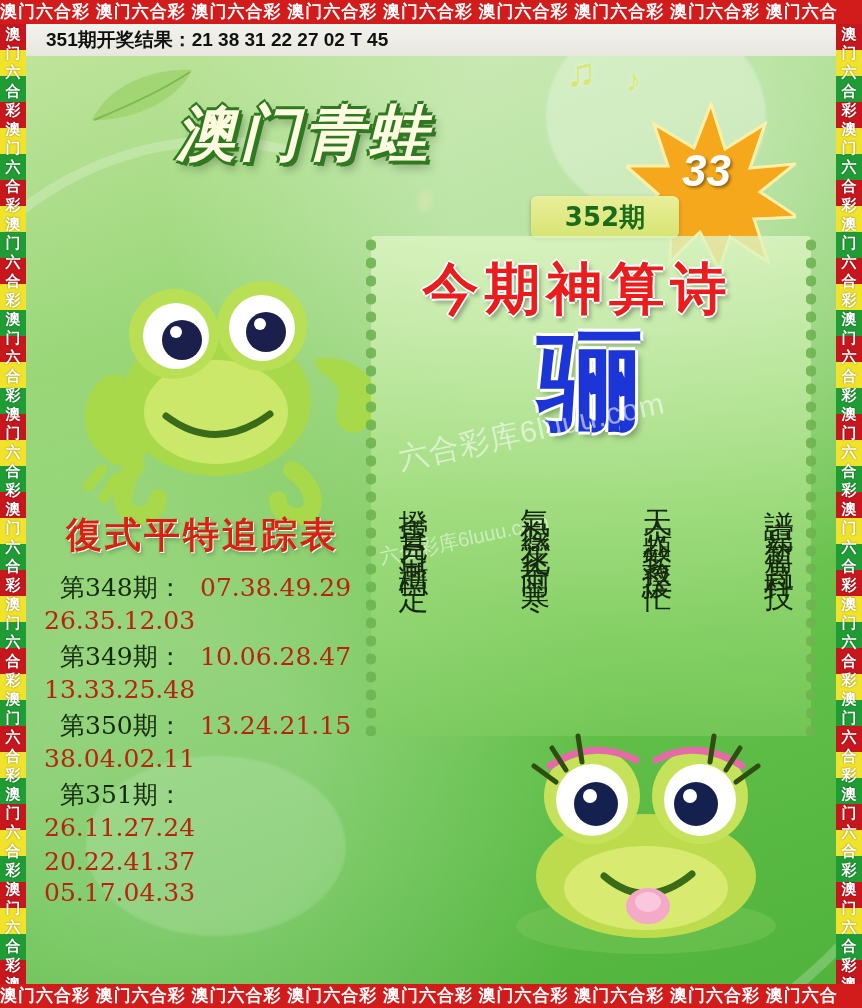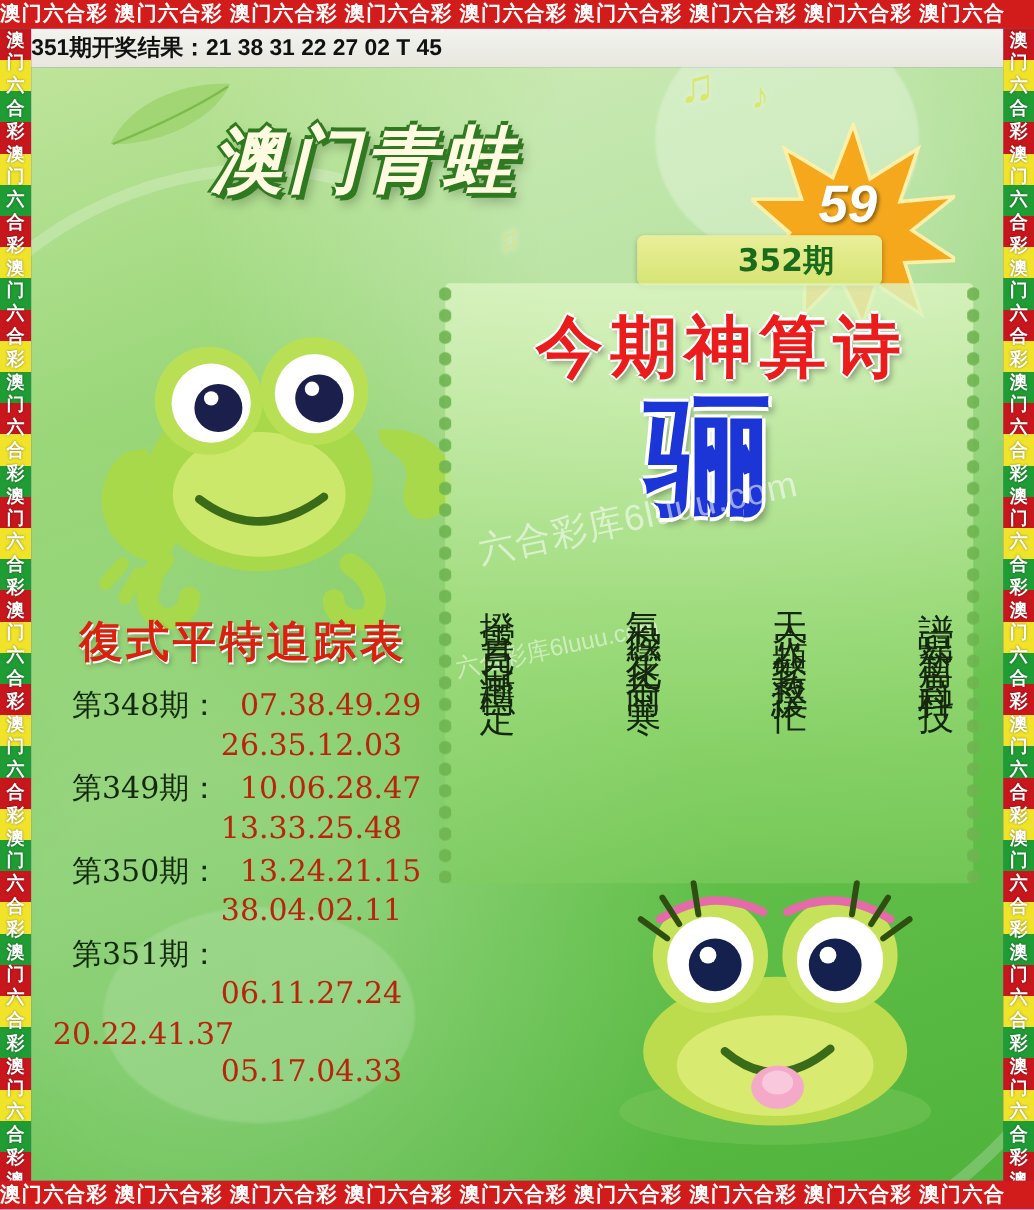--- a/index.html
+++ b/index.html
@@ -68,21 +68,21 @@
   }
 
   
   .result-bar {
     position: absolute;
     left: 26px; top: 24px;
     width: 810px; height: 32px;
     background: linear-gradient(180deg,#f3f3ef 0%, #e7e7df 100%);
     display: flex;
     align-items: center;
-    padding-left: 0;
+    padding-left: 20px;
     box-sizing: border-box;
   }
   .result-text {
     color: #111111;
     font-size: 19px;
     font-weight: bold;
     font-family: "Liberation Sans", sans-serif;
     white-space: nowrap;
   }
 
@@ -146,28 +146,27 @@
     left: 56px; top: 44px;
     font-size: 44px;
     font-weight: bold;
     font-style: italic;
     color: #ffffff;
     text-shadow: 2px 2px 3px rgba(0,0,0,.4);
   }
   .issue-ribbon {
     position: absolute;
     left: 505px; top: 140px;
-    width: 160px; height: 42px;
+    width: 148px; height: 42px;
     background: linear-gradient(180deg,#e9ef9a 0%, #d6e472 100%);
     border-radius: 6px;
     box-shadow: 0 2px 4px rgba(0,0,0,.25);
     display: flex;
     align-items: center;
     justify-content: center;
-    padding-left: 44px;
   }
   .issue-ribbon span {
     color: #1a6b1a;
     font-size: 26px;
     font-weight: bold;
     font-family: "DejaVu Sans", sans-serif;
   }
 
   
   .frog-top { position: absolute; left: 40px; top: 170px; width: 330px; height: 300px; }
@@ -188,21 +187,21 @@
     width: 10px;
     background-image: radial-gradient(circle at 5px 9px, rgba(110,180,80,.9) 5px, rgba(255,255,255,0) 6px);
     background-size: 10px 18px;
     background-repeat: repeat-y;
   }
   .panel::before { left: -5px; }
   .panel::after { right: -5px; }
 
   .panel-title {
     position: absolute;
-    left: 368px; top: 196px;
+    left: 344px; top: 196px;
     width: 415px;
     text-align: center;
     font-family: "DejaVu Sans", sans-serif;
     font-size: 56px;
     font-weight: bold;
     color: #ea1c1c;
     letter-spacing: 6px;
     text-shadow:
       2px 0 0 #ffffff, -2px 0 0 #ffffff, 0 2px 0 #ffffff, 0 -2px 0 #ffffff,
       3px 4px 5px rgba(0,0,0,.35);
@@ -294,21 +293,20 @@
   .row-nums {
     font-family: "DejaVu Serif", serif;
     font-size: 25px;
     color: #b8240c;
     white-space: nowrap;
   }
   .row-nums2 {
     font-family: "DejaVu Serif", serif;
     font-size: 25px;
     color: #b8240c;
-    margin-left: 140px;
     white-space: nowrap;
     margin-bottom: 5px;
   }
 </style>
 </head>
 <body>
 
 <div class="page">
 
   <div class="strip strip-top">
@@ -339,21 +337,21 @@
 
     <svg style="position:absolute;left:62px;top:6px;" width="110" height="70" viewBox="0 0 110 70">
       <path d="M4 58 C30 60 86 46 104 8 C70 6 22 20 4 58 Z" fill="#9fd46e" opacity=".85"></path>
       <path d="M6 58 C40 44 78 26 102 10" stroke="#7cbb4c" stroke-width="2" fill="none"></path>
     </svg>
 
     <div class="burst">
       <svg width="170" height="170" viewBox="0 0 170 170">
         <polygon points="85,2 99,47 139,22 124,66 169,62 134,90 172,115 128,117 142,160 104,135 93,168 74,130 44,160 45,118 4,126 32,92 0,64 42,64 28,22 68,46" fill="#f5a81c" stroke="#fff0a8" stroke-width="3"></polygon>
       </svg>
-      <div class="burst-num">59</div>
+      <div class="burst-num">33</div>
     </div>
 
     <div class="title-main">澳门青蛙</div>
 
     <div class="issue-ribbon">
       <span>352期</span>
     </div>
 
     <svg class="frog-top" viewBox="0 0 330 300">
       <ellipse cx="150" cy="175" rx="95" ry="75" fill="#a8d94a"></ellipse>
@@ -409,21 +407,21 @@
         <div class="row">
           <div class="row-label">第350期：</div>
           <div class="row-nums">13.24.21.15</div>
         </div>
         <div class="row-nums2">38.04.02.11</div>
       </div>
       <div>
         <div class="row">
           <div class="row-label">第351期：</div>
         </div>
-        <div class="row-nums2">06.11.27.24</div>
+        <div class="row-nums2">26.11.27.24</div>
       </div>
       <div>
         <div class="row">
           <div class="row-nums">20.22.41.37</div>
         </div>
         <div class="row-nums2">05.17.04.33</div>
       </div>
     </div>
 
     <svg class="frog-bottom" viewBox="0 0 300 260">

